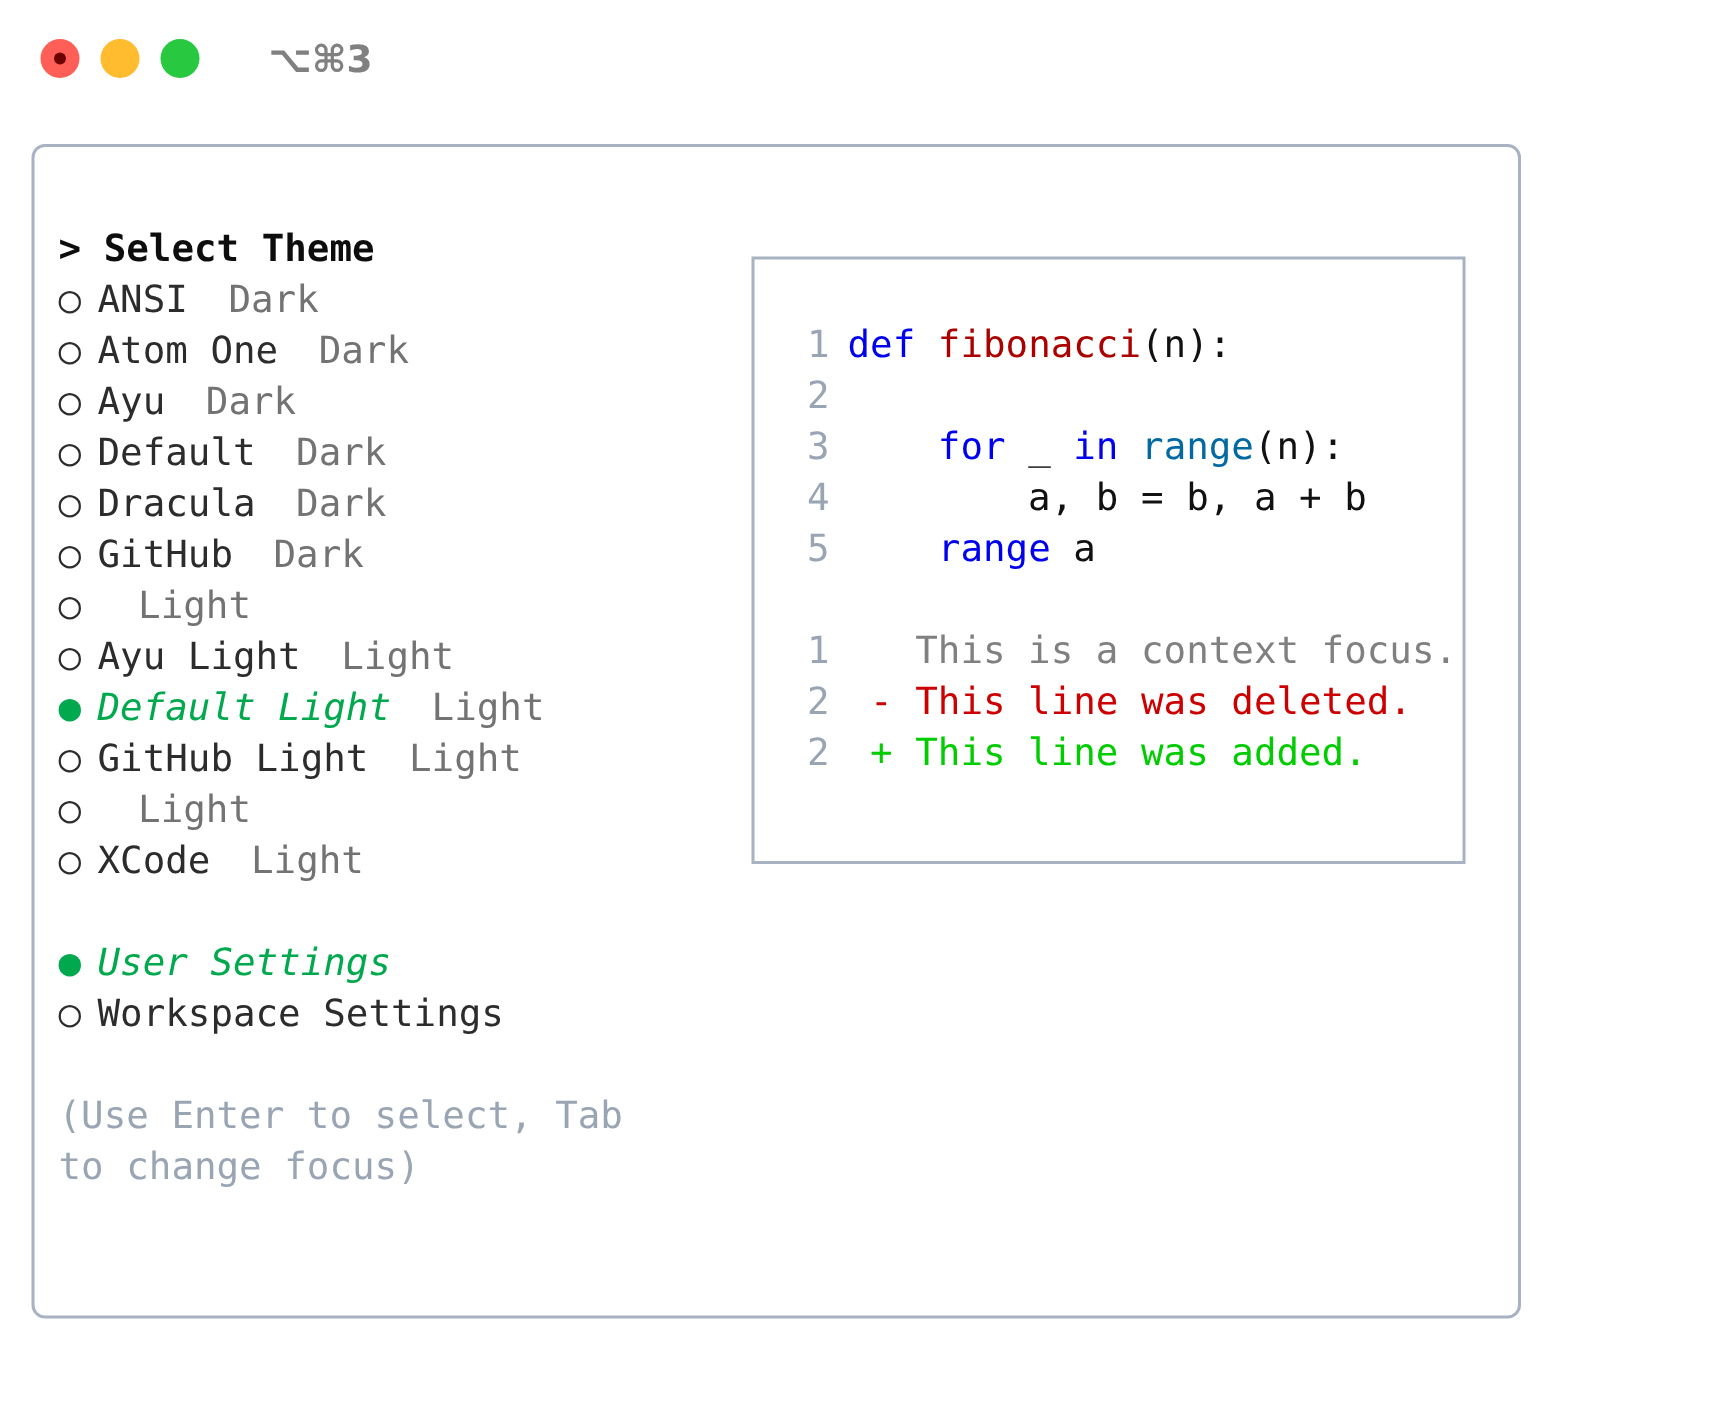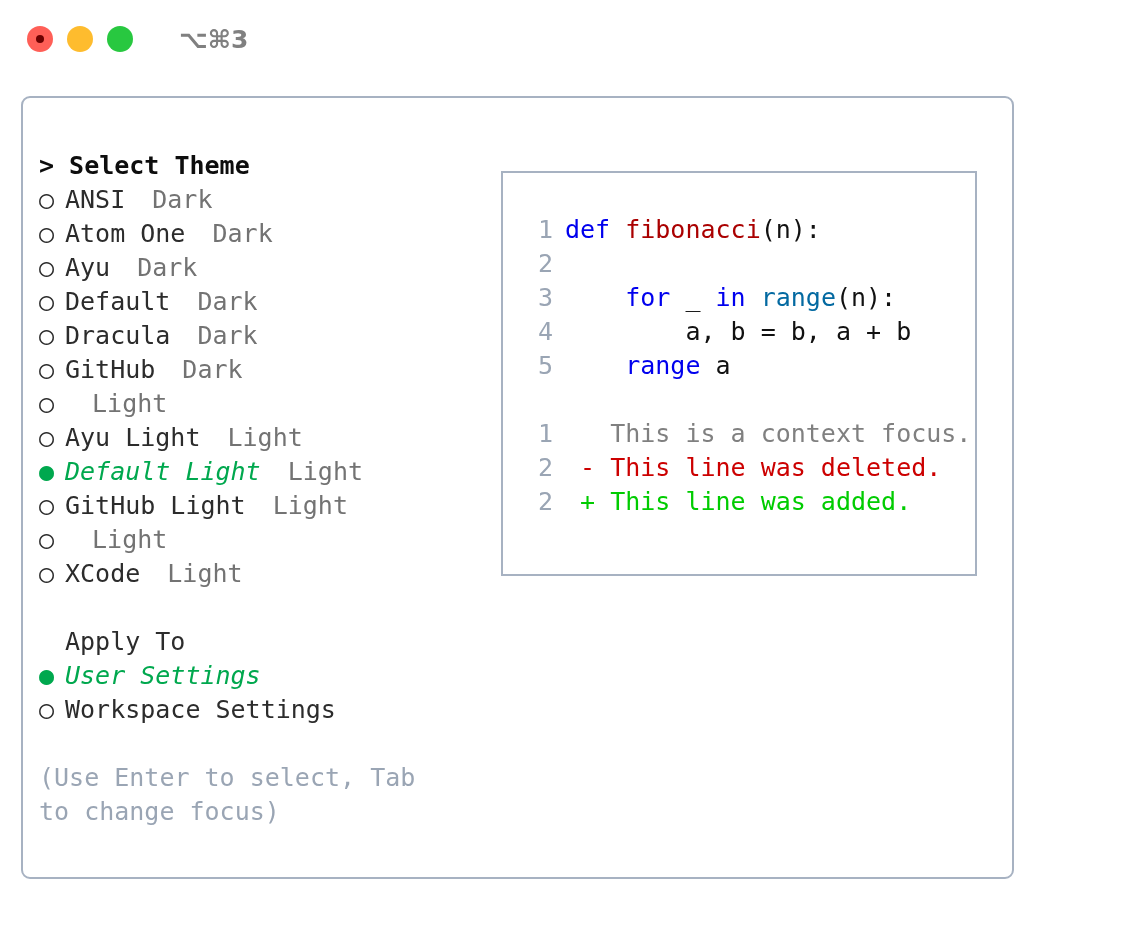--- a/index.html
+++ b/index.html
@@ -220,21 +220,20 @@
             <div class="opt-row"><span class="marker">○</span><span class="opt-cat"> Light</span></div>
             <div class="opt-row"><span class="marker">○</span><span class="opt-label">Ayu Light</span><span class="opt-cat"> Light</span></div>
             <div class="opt-row selected"><span class="marker sel">●</span><span class="opt-label">Default Light</span><span class="opt-cat"> Light</span></div>
             <div class="opt-row"><span class="marker">○</span><span class="opt-label">GitHub Light</span><span class="opt-cat"> Light</span></div>
             <div class="opt-row"><span class="marker">○</span><span class="opt-cat"> Light</span></div>
             <div class="opt-row"><span class="marker">○</span><span class="opt-label">XCode</span><span class="opt-cat"> Light</span></div>
           </div>
 
         <div class="spacer-sm"></div>
 
-        <div class="group-heading">Apply To</div>
         <div id="apply-list">
             <div class="opt-row selected"><span class="marker sel">●</span><span class="opt-label">User Settings</span></div>
             <div class="opt-row"><span class="marker">○</span><span class="opt-label">Workspace Settings</span></div>
           </div>
 
         <div class="hint">(Use Enter to select, Tab to change focus)</div>
       </div>
 
       <div class="right-col">
         <div class="preview-box">

